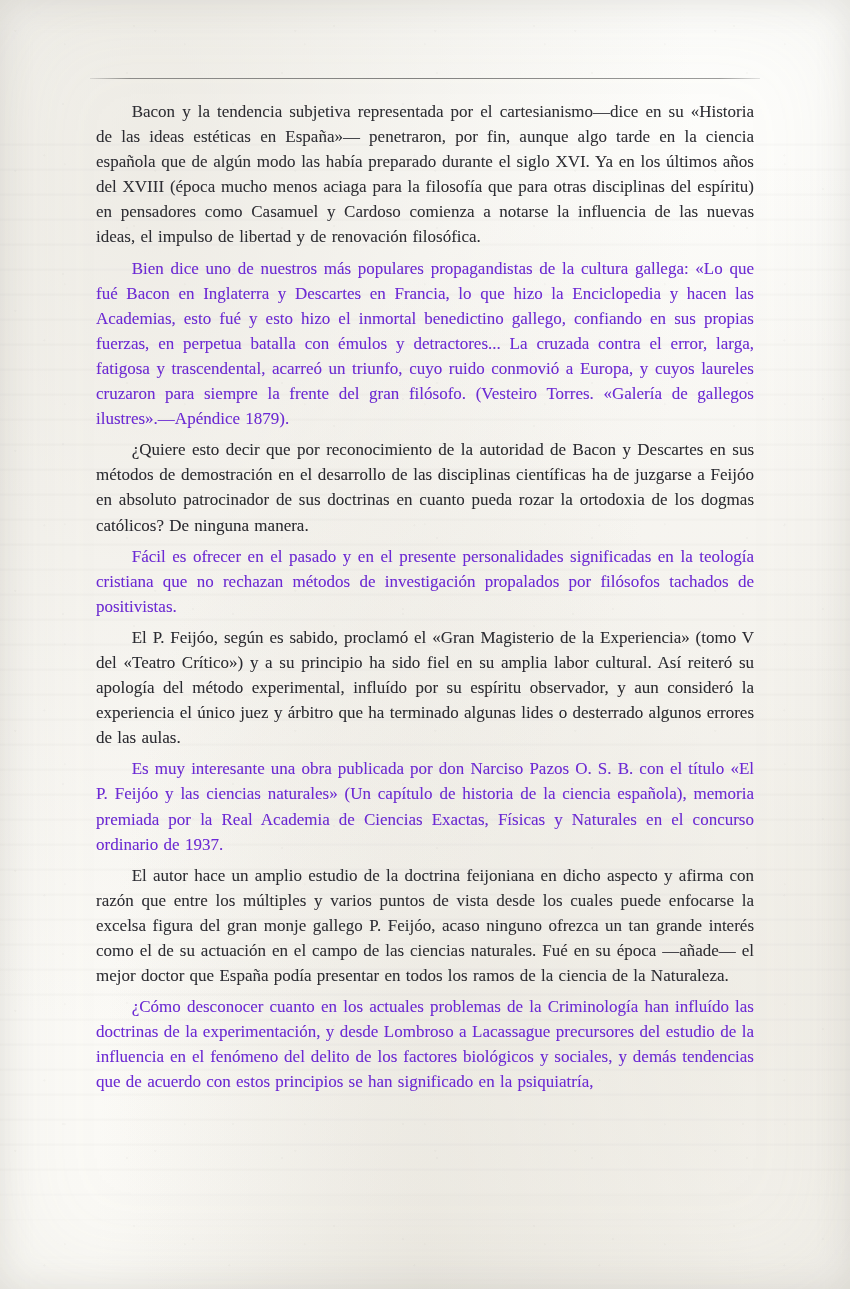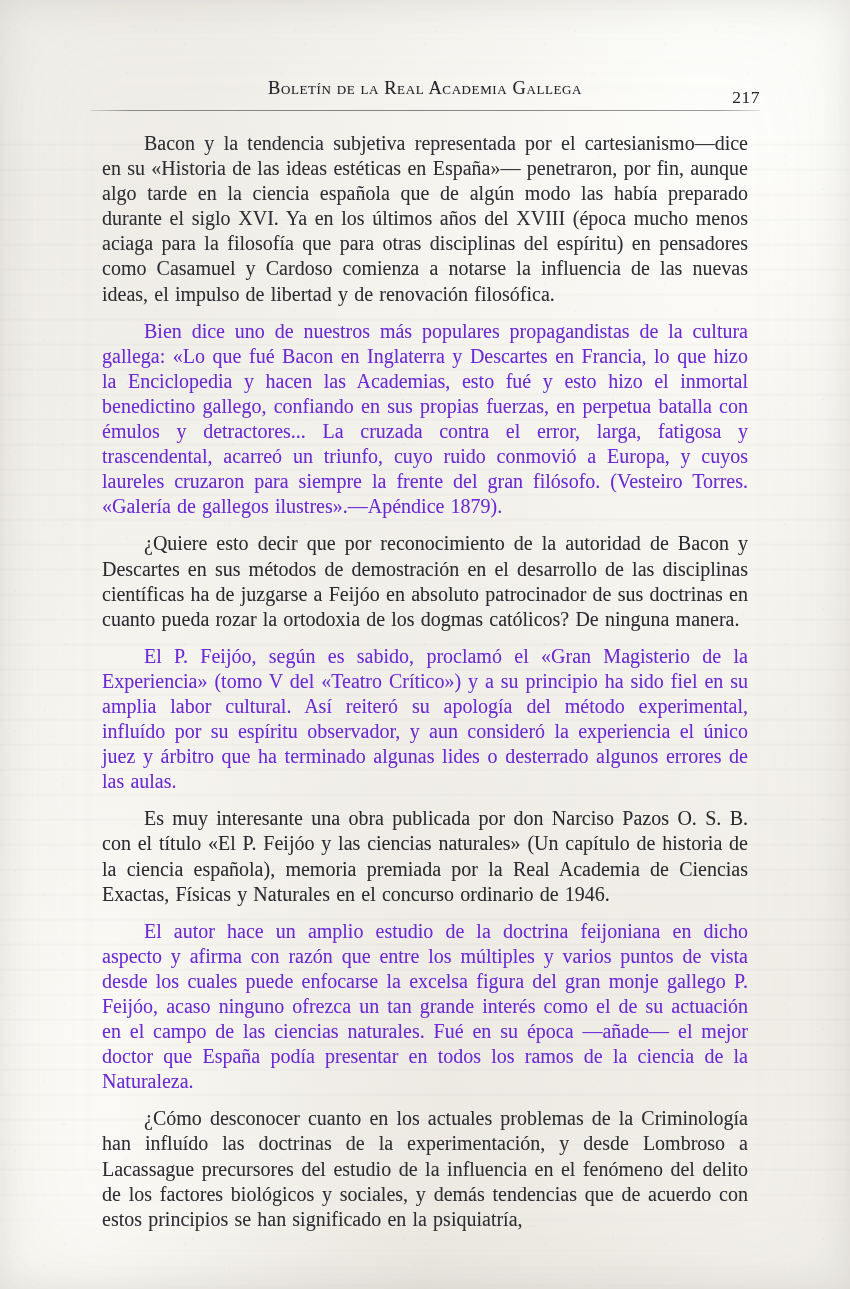--- a/index.html
+++ b/index.html
@@ -80,24 +80,24 @@
         rgba(80,80,80,0.15) 0%,
         rgba(60,60,60,0.55) 6%,
         rgba(60,60,60,0.62) 50%,
         rgba(60,60,60,0.5) 94%,
         rgba(80,80,80,0.15) 100%);
     margin-bottom: 20px;
   }
 
   
   .body-text p {
-    margin: 12px;
+    margin: 6px;
     text-align: justify;
     text-justify: inter-word;
-    font-size: 20px;
+    font-size: 17px;
     line-height: 25.1px;
     color: #2a2a30;
     text-indent: 2.1em;
     word-spacing: 0.06em;
     text-shadow: 0 0 0.6px rgba(70,70,70,0.22);
   }
   
   .body-text p:nth-child(3n+1) { color: #2d2d33; }
   .body-text p:nth-child(2n) { color: #6d28d9; }
 
@@ -128,31 +128,28 @@
 </style>
 </head>
 <body>
 
 <div class="page"></div>
 <div class="grain"></div>
 <div class="showthrough"></div>
 
 <div class="content">
 
-  <div class="runhead">
-    <div class="runhead-title">Boletín de la Real Academia Gallega</div>
-    <div class="runhead-page">217</div>
-  </div>
   <div class="rule"></div>
 
   <div class="body-text">
     <p>Bacon y la tendencia subjetiva representada por el cartesianismo—dice en su «Historia de las ideas estéticas en España»— penetraron, por fin, aunque algo tarde en la ciencia española que de algún modo las había preparado durante el siglo XVI. Ya en los últimos años del XVIII (época mucho menos aciaga para la filosofía que para otras disciplinas del espíritu) en pensadores como Casamuel y Cardoso comienza a notarse la influencia de las nuevas ideas, el impulso de libertad y de renovación filosófica.</p>
     <p>Bien dice uno de nuestros más populares propagandistas de la cultura gallega: «Lo que fué Bacon en Inglaterra y Descartes en Francia, lo que hizo la Enciclopedia y hacen las Academias, esto fué y esto hizo el inmortal benedictino gallego, confiando en sus propias fuerzas, en perpetua batalla con émulos y detractores... La cruzada contra el error, larga, fatigosa y trascendental, acarreó un triunfo, cuyo ruido conmovió a Europa, y cuyos laureles cruzaron para siempre la frente del gran filósofo. (Vesteiro Torres. «Galería de gallegos ilustres».—Apéndice 1879).</p>
     <p>¿Quiere esto decir que por reconocimiento de la autoridad de Bacon y Descartes en sus métodos de demostración en el desarrollo de las disciplinas científicas ha de juzgarse a Feijóo en absoluto patrocinador de sus doctrinas en cuanto pueda rozar la ortodoxia de los dogmas católicos? De ninguna manera.</p>
+    <p>Fácil es ofrecer en el pasado y en el presente personalidades significadas en la teología cristiana que no rechazan métodos de investigación propalados por filósofos tachados de positivistas.</p>
     <p>El P. Feijóo, según es sabido, proclamó el «Gran Magisterio de la Experiencia» (tomo V del «Teatro Crítico») y a su principio ha sido fiel en su amplia labor cultural. Así reiteró su apología del método experimental, influído por su espíritu observador, y aun consideró la experiencia el único juez y árbitro que ha terminado algunas lides o desterrado algunos errores de las aulas.</p>
-    <p>Es muy interesante una obra publicada por don Narciso Pazos O. S. B. con el título «El P. Feijóo y las ciencias naturales» (Un capítulo de historia de la ciencia española), memoria premiada por la Real Academia de Ciencias Exactas, Físicas y Naturales en el concurso ordinario de 1946.</p>
+    <p>Es muy interesante una obra publicada por don Narciso Pazos O. S. B. con el título «El P. Feijóo y las ciencias naturales» (Un capítulo de historia de la ciencia española), memoria premiada por la Real Academia de Ciencias Exactas, Físicas y Naturales en el concurso ordinario de 1937.</p>
     <p>El autor hace un amplio estudio de la doctrina feijoniana en dicho aspecto y afirma con razón que entre los múltiples y varios puntos de vista desde los cuales puede enfocarse la excelsa figura del gran monje gallego P. Feijóo, acaso ninguno ofrezca un tan grande interés como el de su actuación en el campo de las ciencias naturales. Fué en su época —añade— el mejor doctor que España podía presentar en todos los ramos de la ciencia de la Naturaleza.</p>
     <p>¿Cómo desconocer cuanto en los actuales problemas de la Criminología han influído las doctrinas de la experimentación, y desde Lombroso a Lacassague precursores del estudio de la influencia en el fenómeno del delito de los factores biológicos y sociales, y demás tendencias que de acuerdo con estos principios se han significado en la psiquiatría,</p>
   </div>
 
 </div>
 
 <div class="edge-shade"></div>
 
 </body></html>

